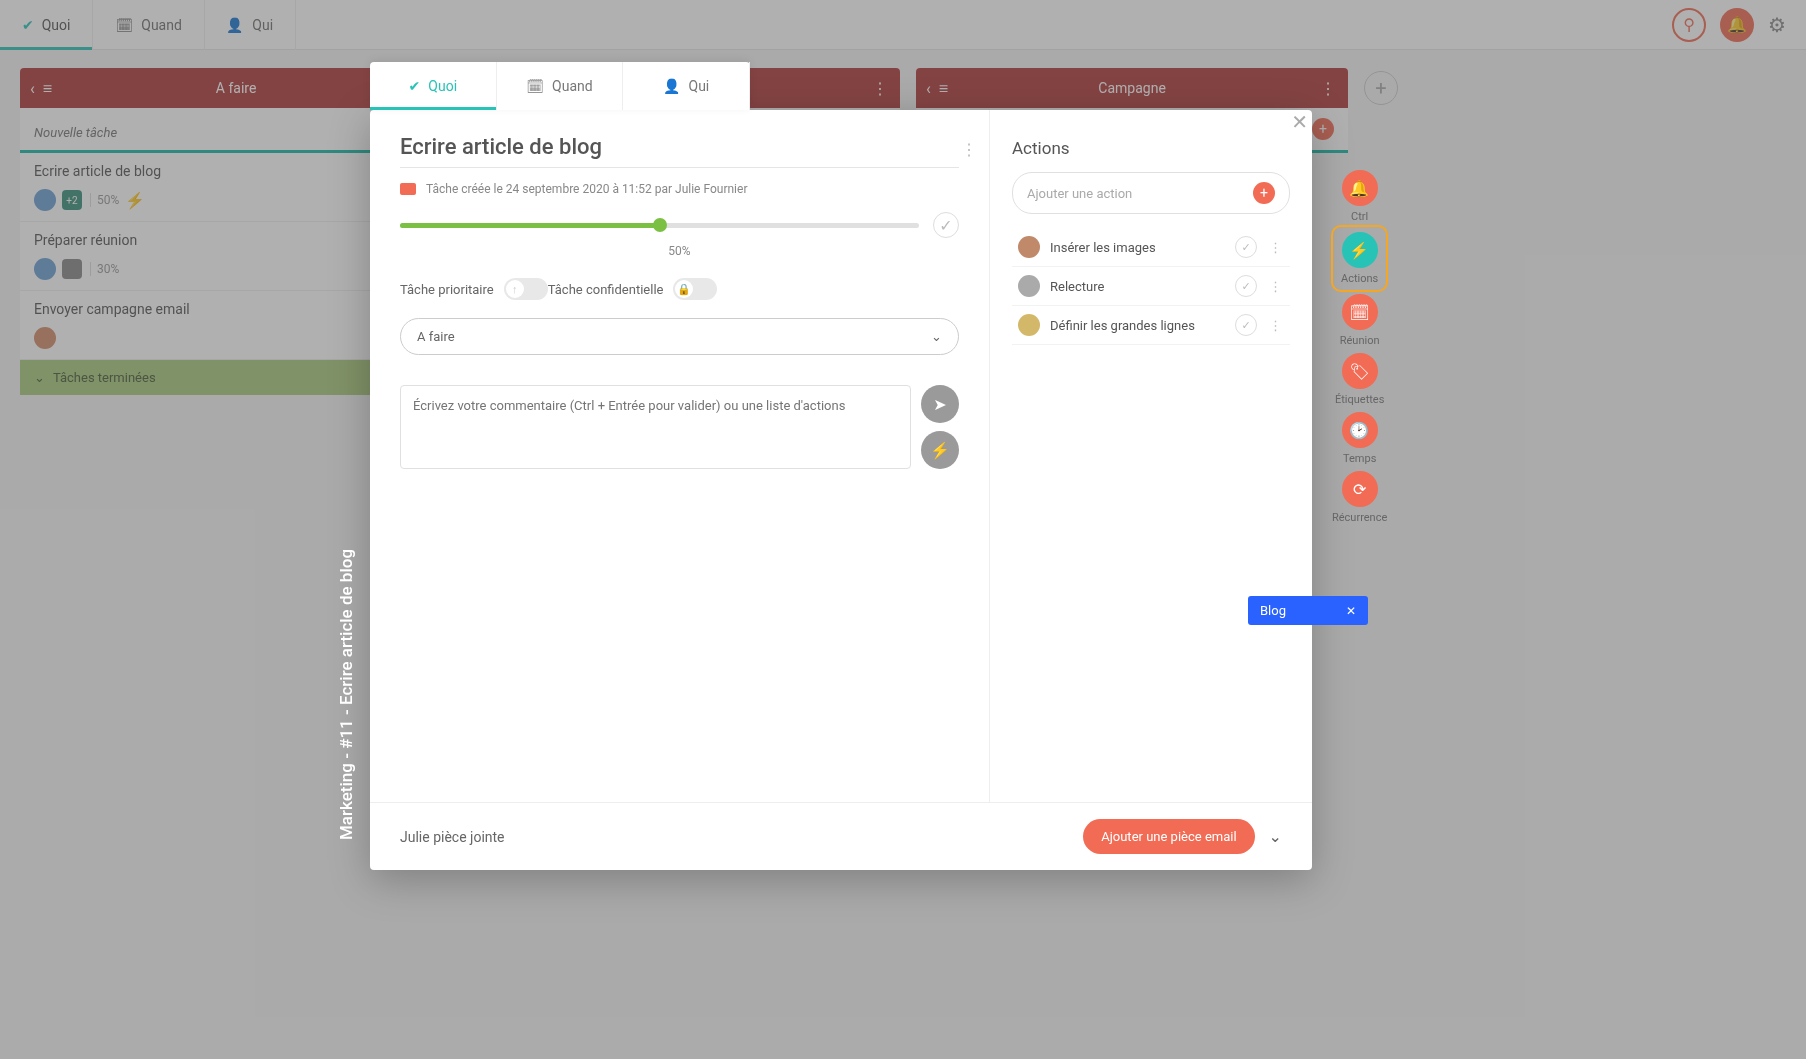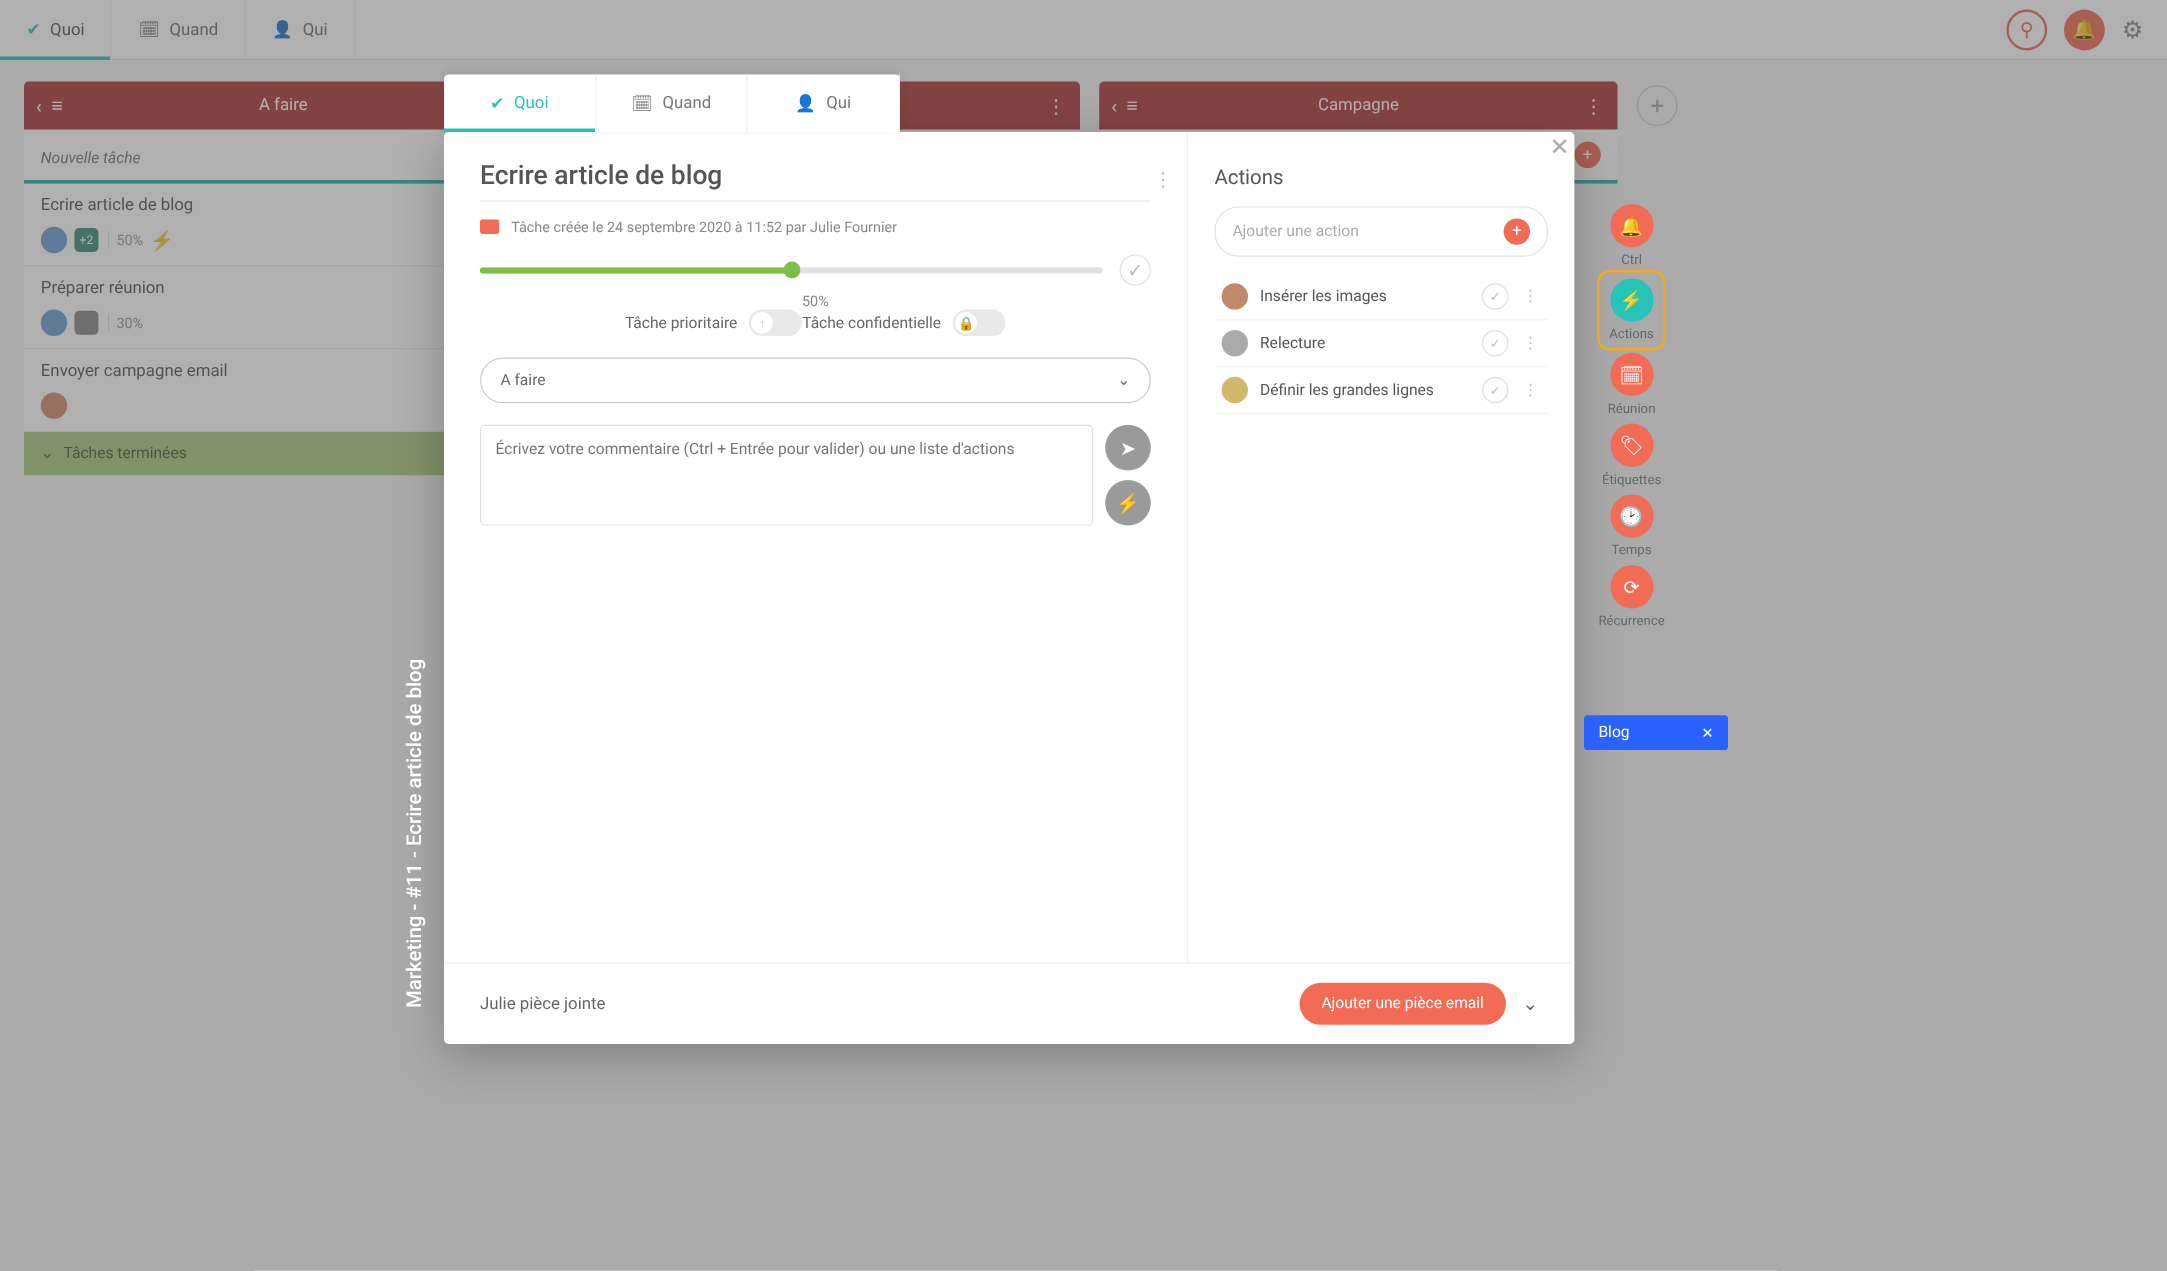--- a/index.html
+++ b/index.html
@@ -50,26 +50,26 @@
 .m-right{flex:1;padding:20px 22px;position:relative}
 .task-title{font-size:22px;color:#555;font-weight:500;border-bottom:1px solid #e5e5e5;padding-bottom:8px}
 .task-meta{display:flex;align-items:center;gap:10px;margin-top:14px;font-size:12px;color:#888}
 .brief{width:16px;height:12px;background:#f26b55;border-radius:2px}
 .prog-wrap{display:flex;align-items:center;gap:14px;margin-top:16px}
 .prog-track{flex:1;height:5px;background:#e0e0e0;border-radius:3px;position:relative}
 .prog-fill{height:100%;background:#7bc043;border-radius:3px;width:50%}
 .prog-knob{position:absolute;top:-5px;left:50%;width:14px;height:14px;background:#7bc043;border-radius:50%;transform:translateX(-50%)}
 .check-circ{width:26px;height:26px;border:1px solid #ddd;border-radius:50%;display:flex;align-items:center;justify-content:center;color:#bbb}
 .prog-lbl{text-align:center;font-size:12px;color:#888;margin-top:6px}
-.toggles{display:flex;justify-content:center;font-size:13px;color:#666}
+.toggles{display:flex;justify-content:flex-start;margin-top:20px;font-size:13px;color:#666}
 .tog{display:flex;align-items:center;gap:10px}
 .switch{width:44px;height:22px;background:#e8e8e8;border-radius:11px;position:relative}
 .switch .knob{width:18px;height:18px;background:#fff;border-radius:50%;position:absolute;top:2px;left:2px;display:flex;align-items:center;justify-content:center;color:#ccc;font-size:11px}
 .status-sel{margin-top:18px;border:1px solid #ccc;border-radius:20px;padding:10px 16px;font-size:13px;color:#666;display:flex;align-items:center;justify-content:space-between;cursor:pointer}
-.comment-box{margin-top:18px;display:flex;gap:10px}
+.comment-box{margin-top:30px;display:flex;gap:10px}
 .comment-ta{flex:1;border:1px solid #e0e0e0;border-radius:4px;padding:12px;min-height:82px;font-family:inherit;font-size:13px;color:#999;resize:none}
 .comment-btns{display:flex;flex-direction:column;gap:8px}
 .round-btn{width:38px;height:38px;border-radius:50%;background:#9a9a9a;color:#fff;display:flex;align-items:center;justify-content:center;cursor:pointer}
 .empty-comments{text-align:center;color:#aaa;font-style:italic;margin-top:120px;font-size:15px}
 .m-foot{border-top:1px solid #eee;padding:16px 30px;display:flex;align-items:center;gap:14px}
 .attach-btn{background:#f26b55;color:#fff;border:none;border-radius:18px;padding:10px 18px;font-size:13px;margin-left:auto;cursor:pointer}
 .chev-d{color:#666}
 .close-x{position:absolute;top:0px;right:4px;color:#aaa;font-size:20px;cursor:pointer}
 .left-dots{position:absolute;top:30px;right:12px;color:#bbb;cursor:pointer}
 .actions-title{font-size:17px;color:#555;margin-bottom:14px;margin-top:8px}
@@ -80,21 +80,21 @@
 .small-av.g{background:#aaa}
 .small-av.y{background:#d4b86a}
 .ar-check{margin-left:auto;width:22px;height:22px;border:1px solid #ddd;border-radius:50%;display:flex;align-items:center;justify-content:center;color:#bbb;font-size:11px}
 .ar-dots{color:#bbb;padding:0 2px}
 .side-rail{position:absolute;z-index:30;left:1332px;top:170px;display:flex;flex-direction:column;align-items:center;gap:6px}
 .rail-item{display:flex;flex-direction:column;align-items:center;gap:4px}
 .rail-ic{width:36px;height:36px;border-radius:50%;background:#f26b55;color:#fff;display:flex;align-items:center;justify-content:center;font-size:16px}
 .rail-ic.teal{background:#28c3b7}
 .rail-lbl{font-size:11px;color:#666}
 .rail-item.hl{outline:2px solid #f5a623;outline-offset:2px;border-radius:6px;padding:3px 6px}
-.tag-chip{position:absolute;z-index:30;left:1320px;top:596px;background:#2962ff;color:#fff;font-size:13px;padding:7px 12px;border-radius:3px;display:flex;align-items:center;gap:60px}
+.tag-chip{position:absolute;z-index:30;left:1248px;top:596px;background:#2962ff;color:#fff;font-size:13px;padding:7px 12px;border-radius:3px;display:flex;align-items:center;gap:60px}
 .tag-chip .x{font-size:12px;cursor:pointer}
 .vlabel{position:absolute;z-index:25;left:336px;top:840px;color:#fff;font-size:17px;font-weight:500;transform:rotate(-90deg);transform-origin:left top;white-space:nowrap}
 </style>
 </head>
 <body>
 
 <div class="topbar">
   <div class="top-tabs">
     <div class="top-tab active underline">
       <span class="tt-icon">✔</span>

